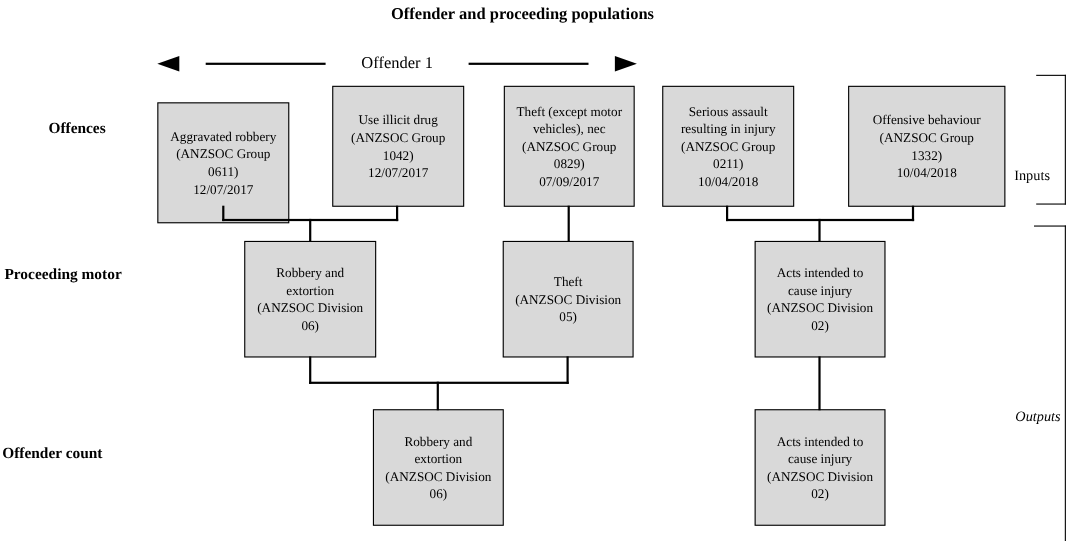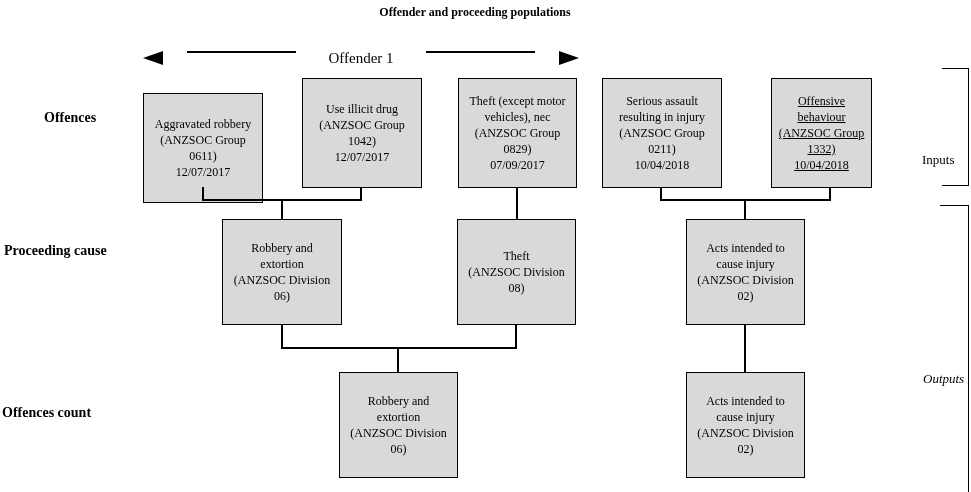--- a/index.html
+++ b/index.html
@@ -16,26 +16,26 @@
   }
   .canvas{
     position:relative;
     width:971px;height:492px;
     background:var(--bg);
     overflow:hidden;
   }
   .title{
     position:absolute;left:0;top:5px;width:950px;
     text-align:center;
-    font-size:12px;font-weight:bold;
+    font-size:15px;font-weight:bold;
   }
   
   .arrow-span{
     position:absolute;height:14px;
-    display:flex;gap:24px;
+    display:flex;align-items:center;gap:24px;
   }
   .arrow-span .seg{flex:1;height:2px;background:var(--line);}
   .arrow-span .ah{width:0;height:0;border-top:7px solid transparent;border-bottom:7px solid transparent;}
   .arrow-span .ah.left{border-right:20px solid var(--line);}
   .arrow-span .ah.right{border-left:20px solid var(--line);}
   .arrow-span .lbl{
     padding:0 8px;font-size:15px;line-height:14px;white-space:nowrap;
   }
   
   .box{
@@ -72,22 +72,22 @@
   <div class="arrow-span" style="left:143px;top:51px;width:436px;">
     <span class="ah left"></span>
     <span class="seg"></span>
     <span class="lbl">Offender 1</span>
     <span class="seg"></span>
     <span class="ah right"></span>
   </div>
 
 
   <div class="row-label" style="left:3px;top:110px;margin-left:41px;">Offences</div>
-  <div class="row-label" style="left:4px;top:243px;">Proceeding cause</div>
-  <div class="row-label" style="left:2px;top:405px;">Offences count</div>
+  <div class="row-label" style="left:4px;top:243px;">Proceeding motor</div>
+  <div class="row-label" style="left:2px;top:405px;">Offender count</div>
 
   <div class="box" style="left:143px;top:78px;width:120px;height:110px;margin-top:15px;">
     <span class="txt">Aggravated robbery
 (ANZSOC Group
 0611)
 12/07/2017</span>
   </div>
   <div class="box" style="left:302px;top:78px;width:120px;height:110px;">
     <span class="txt">Use illicit drug
 (ANZSOC Group
@@ -101,37 +101,37 @@
 0829)
 07/09/2017</span>
   </div>
   <div class="box" style="left:602px;top:78px;width:120px;height:110px;">
     <span class="txt">Serious assault
 resulting in injury
 (ANZSOC Group
 0211)
 10/04/2018</span>
   </div>
-  <div class="box" style="left:771px;top:78px;width:101px;height:110px;text-decoration:underline;">
+  <div class="box" style="left:771px;top:78px;width:143px;height:110px;">
     <span class="txt">Offensive behaviour
 (ANZSOC Group
 1332)
 10/04/2018</span>
   </div>
 
   <div class="box" style="left:222px;top:219px;width:120px;height:106px;">
     <span class="txt">Robbery and
 extortion
 (ANZSOC Division
 06)</span>
   </div>
   <div class="box" style="left:457px;top:219px;width:119px;height:106px;">
     <span class="txt">Theft
 (ANZSOC Division
-08)</span>
+05)</span>
   </div>
   <div class="box" style="left:686px;top:219px;width:119px;height:106px;">
     <span class="txt">Acts intended to
 cause injury
 (ANZSOC Division
 02)</span>
   </div>
 
   <div class="box" style="left:339px;top:372px;width:119px;height:106px;">
     <span class="txt">Robbery and

